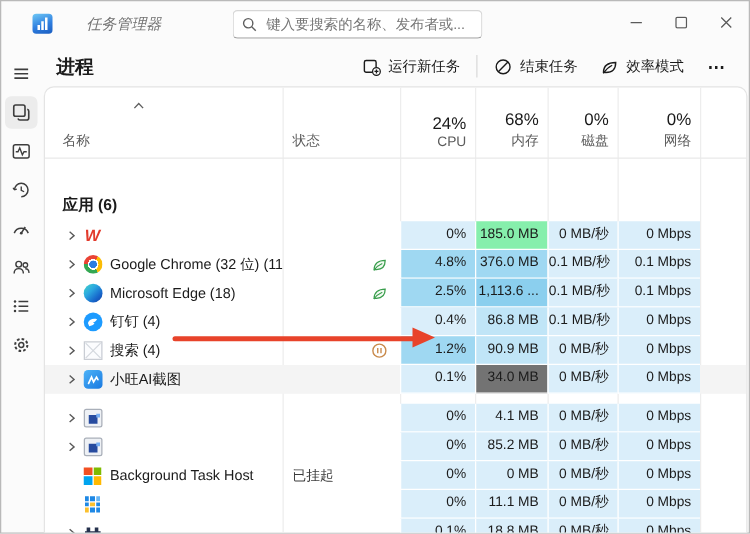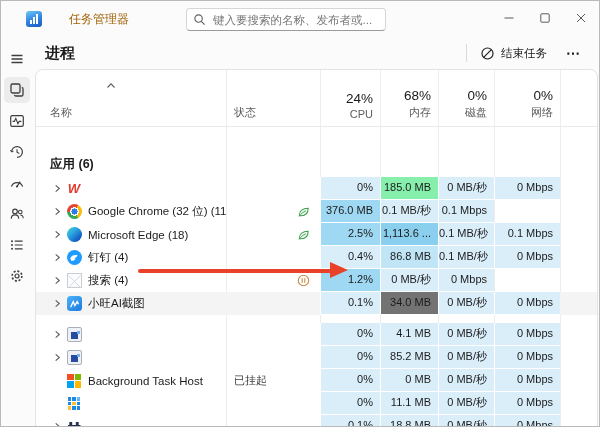--- a/index.html
+++ b/index.html
@@ -10,21 +10,21 @@
     border:1px solid #b9b9b9; overflow:hidden;
   }
   
   .titlebar { position:relative; height:36px; display:flex; align-items:center; }
   .app-icon {
     width:16px; height:16px; margin-left:25px; border-radius:3px;
     background:linear-gradient(160deg,#6fc8f5 0%, #2f7fe0 55%, #1a5dc0 100%);
     display:flex; align-items:flex-end; justify-content:center; gap:1px; padding-bottom:3px;
   }
   .app-icon span { display:block; width:2px; background:#fff; }
-  .title-text { margin-left:27px; font-size:12px; color:#a16207; }
+  .title-text { margin-left:27px; font-size:12px; color:#737373;font-style:italic; }
   .searchbox {
     position:absolute; left:185px; top:7px; width:200px; height:23px;
     background:#ffffff; border:1px solid #d6d6d6; border-bottom-color:#9a9a9a;
     border-radius:4px; display:flex; align-items:center; padding:0 6px;
   }
   .searchbox input {
     border:none; outline:none; flex:1; font-size:11.5px; color:#1b1b1b;
     background:transparent; margin-left:7px; font-family:"Liberation Sans", sans-serif;
   }
   .searchbox input::placeholder { color:#767676; }
@@ -192,28 +192,44 @@
           <circle cx="8" cy="8" r="4.9" fill="none" stroke="#3d3d3d" stroke-width="1.6" stroke-dasharray="2.1 1.7"></circle>
           <circle cx="8" cy="8" r="2" fill="none" stroke="#3d3d3d" stroke-width="1.2"></circle>
         </svg>
       </div>
     </div>
 
     <div class="main">
       <div class="toolbar">
         <div class="tb-title">进程</div>
         <div class="tb-right">
+          <div class="tb-btn">
+            <svg width="15" height="15" viewBox="0 0 16 16">
+              <rect x="1.6" y="2.6" width="10" height="10" rx="1.5" fill="none" stroke="#1b1b1b" stroke-width="1.2"></rect>
+              <circle cx="11.9" cy="11.9" r="3.6" fill="#fbfbfb"></circle>
+              <circle cx="11.9" cy="11.9" r="3.3" fill="none" stroke="#1b1b1b" stroke-width="1.1"></circle>
+              <path d="M11.9 10.2 V13.6 M10.2 11.9 H13.6" stroke="#1b1b1b" stroke-width="1.1"></path>
+            </svg>
+            <span>运行新任务</span>
+          </div>
           <div class="tb-divider"></div>
           <div class="tb-btn">
             <svg width="15" height="15" viewBox="0 0 16 16">
               <circle cx="8" cy="8" r="5.9" fill="none" stroke="#1b1b1b" stroke-width="1.2"></circle>
               <path d="M3.9 12.1 L12.1 3.9" stroke="#1b1b1b" stroke-width="1.2"></path>
             </svg>
             <span>结束任务</span>
           </div>
+          <div class="tb-btn">
+            <svg width="15" height="15" viewBox="0 0 16 16">
+              <path d="M3 12.6 C3 7 7 4.2 13.4 4.2 C13.4 10.8 9.6 12.8 5 12.8 Z" fill="none" stroke="#1b1b1b" stroke-width="1.2"></path>
+              <path d="M2.8 13.6 C5.3 9.7 7.8 7.9 10.4 6.6" fill="none" stroke="#1b1b1b" stroke-width="1"></path>
+            </svg>
+            <span>效率模式</span>
+          </div>
           <div class="tb-more">⋯</div>
         </div>
       </div>
 
       <div class="card">
         <div class="vline" style="left:190px"></div>
         <div class="vline" style="left:284px"></div>
         <div class="vline" style="left:344px"></div>
         <div class="vline" style="left:402px"></div>
         <div class="vline" style="left:458px"></div>
@@ -287,20 +303,21 @@
             </div>
             <div class="scell">
               <span></span>
               <span class="sicon">
                 <svg width="13" height="13" viewBox="0 0 14 14">
                     <path d="M2.5 11.5 C2.5 6.5 6 3.5 12 3.5 C12 9.5 8.5 11.5 4.5 11.5 Z" fill="#f2faf2" stroke="#3a9e4d" stroke-width="1.1"></path>
                     <path d="M2.3 12.2 C4.4 9 6.9 7.4 9.5 6.3" fill="none" stroke="#3a9e4d" stroke-width="1"></path>
                   </svg>
               </span>
             </div>
+            <div class="vc" style="background: rgb(159, 216, 242);">4.8%</div>
             <div class="vc" style="background: rgb(159, 216, 242);">376.0 MB</div>
             <div class="vc" style="background: rgb(218, 238, 250);">0.1 MB/秒</div>
             <div class="vc" style="background: rgb(218, 238, 250);">0.1 Mbps</div>
             <div></div>
           </div>
 
           <div class="grid7 prow">
             <div class="ncell">
               <span class="chev">
                   <svg width="9" height="9" viewBox="0 0 10 10">
@@ -371,20 +388,21 @@
             <div class="scell">
               <span></span>
               <span class="sicon">
                 <svg width="13" height="13" viewBox="0 0 14 14">
                     <circle cx="7" cy="7" r="5.6" fill="none" stroke="#c98a4b" stroke-width="1.2"></circle>
                     <path d="M5.6 4.7 V9.3 M8.4 4.7 V9.3" stroke="#c98a4b" stroke-width="1.2"></path>
                   </svg>
               </span>
             </div>
             <div class="vc" style="background: rgb(159, 216, 242);">1.2%</div>
+            <div class="vc" style="background: rgb(192, 229, 247);">90.9 MB</div>
             <div class="vc" style="background: rgb(218, 238, 250);">0 MB/秒</div>
             <div class="vc" style="background: rgb(218, 238, 250);">0 Mbps</div>
             <div></div>
           </div>
 
           <div class="grid7 prow hl">
             <div class="ncell">
               <span class="chev">
                   <svg width="9" height="9" viewBox="0 0 10 10">
                     <path d="M3 1.5 L7 5 L3 8.5" fill="none" stroke="#5a5a5a" stroke-width="1.2"></path>

